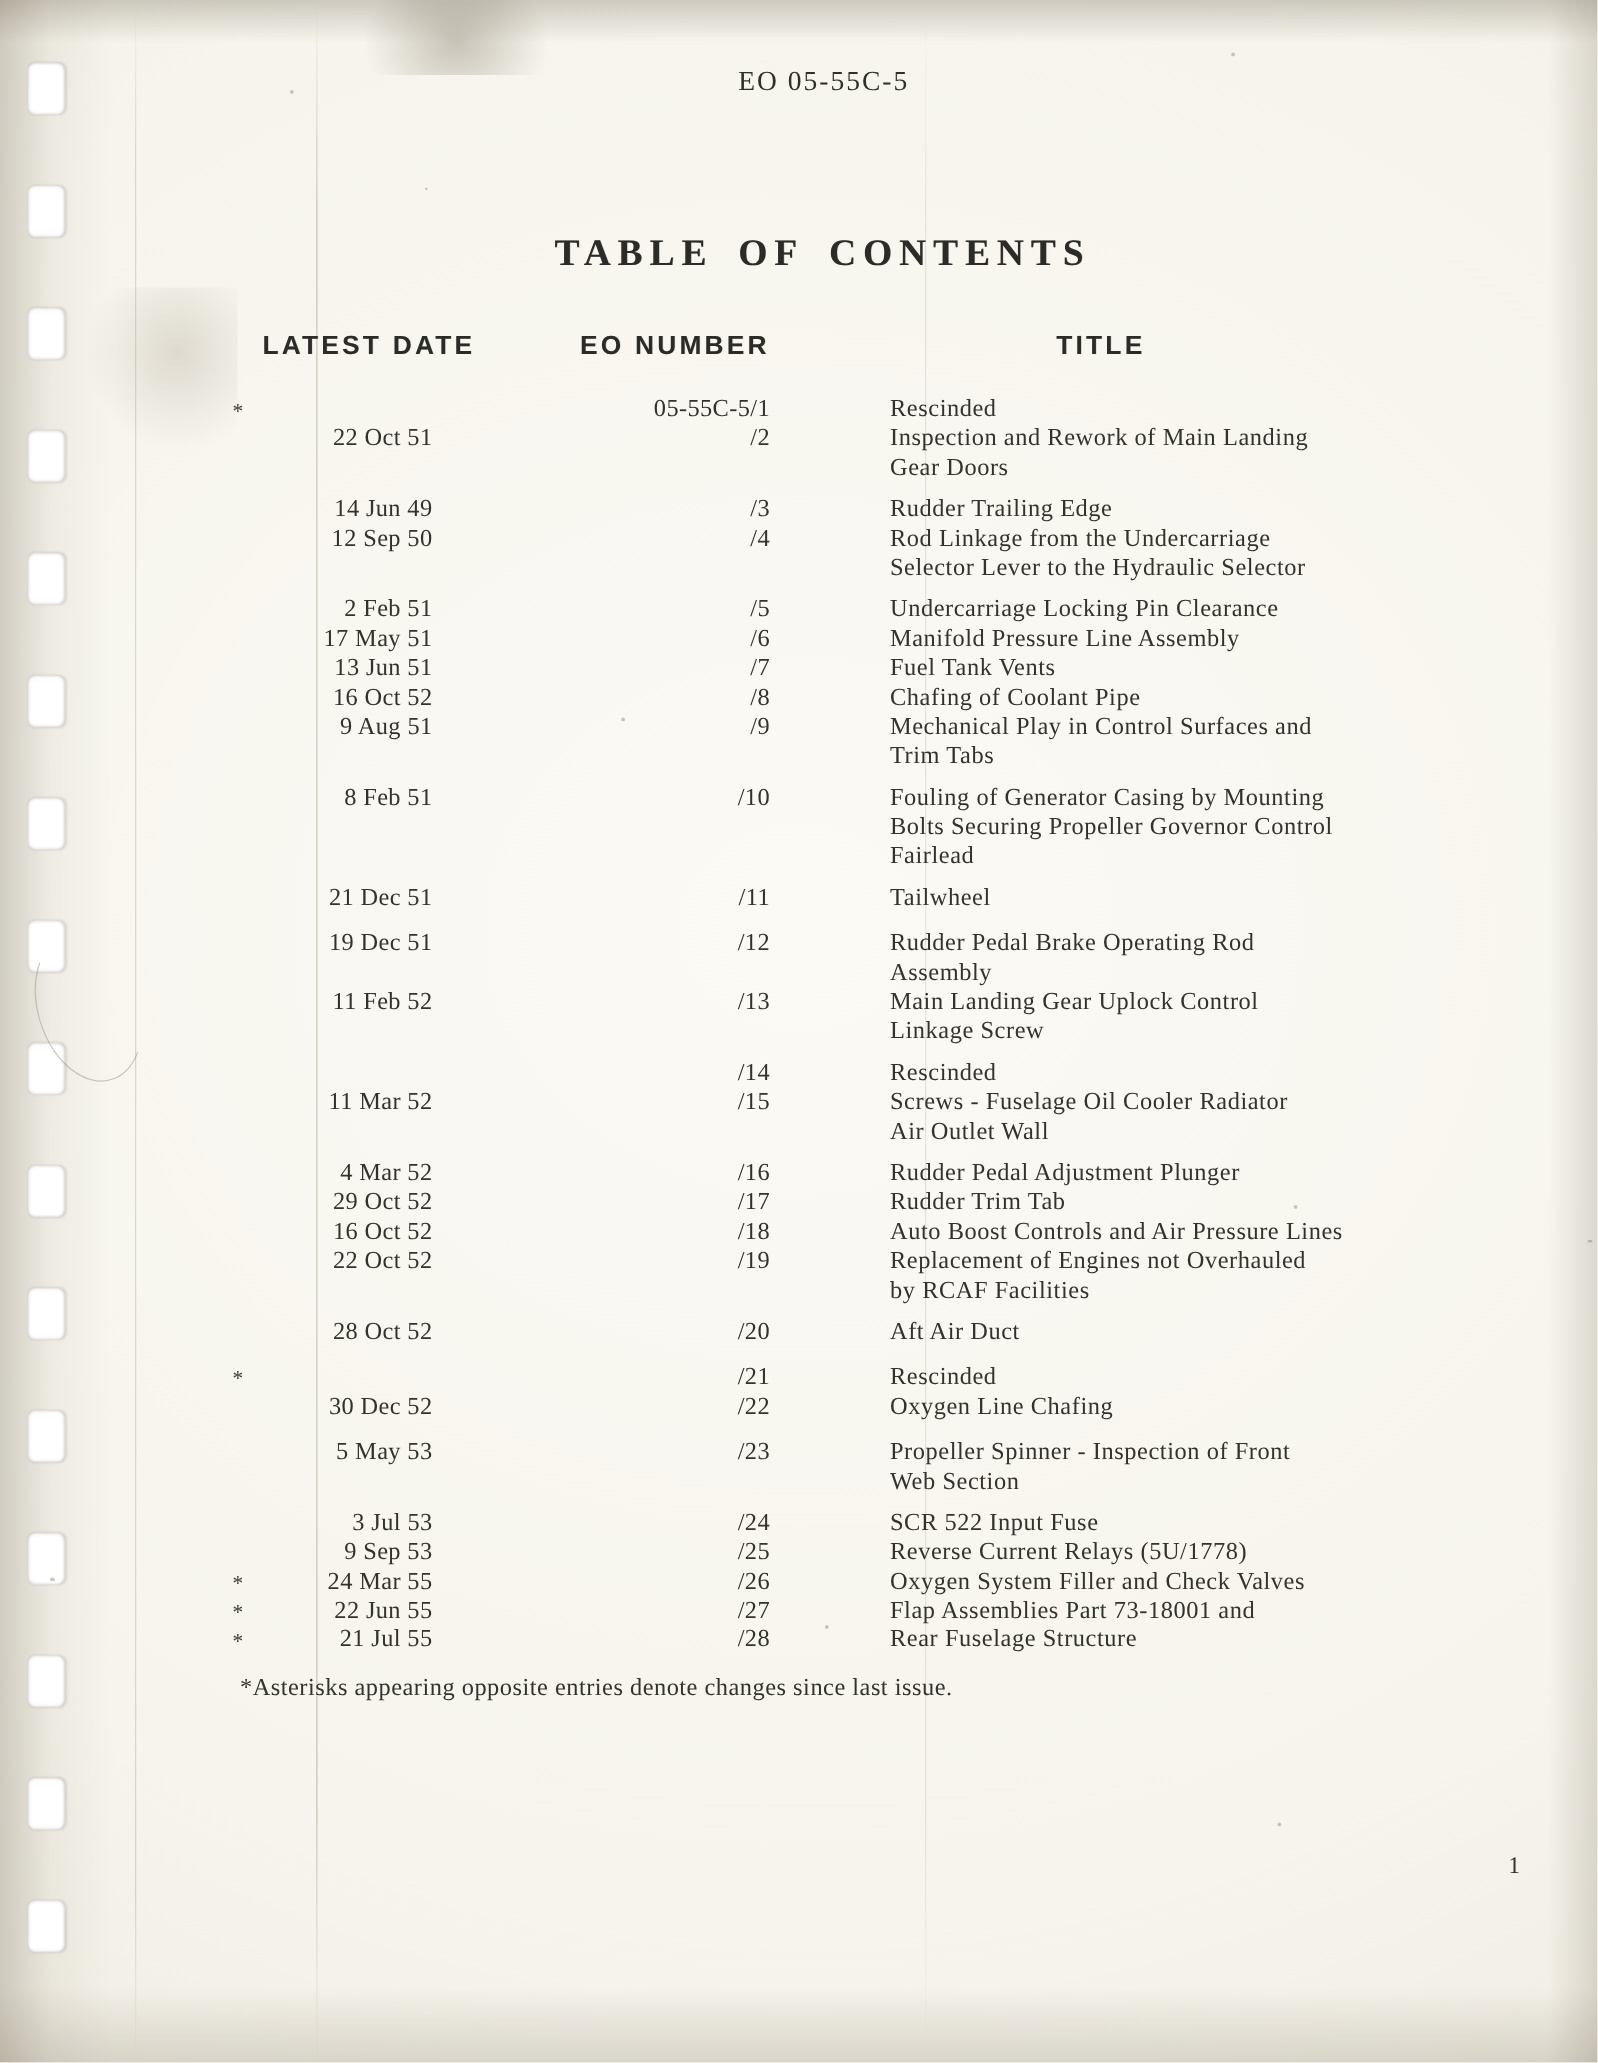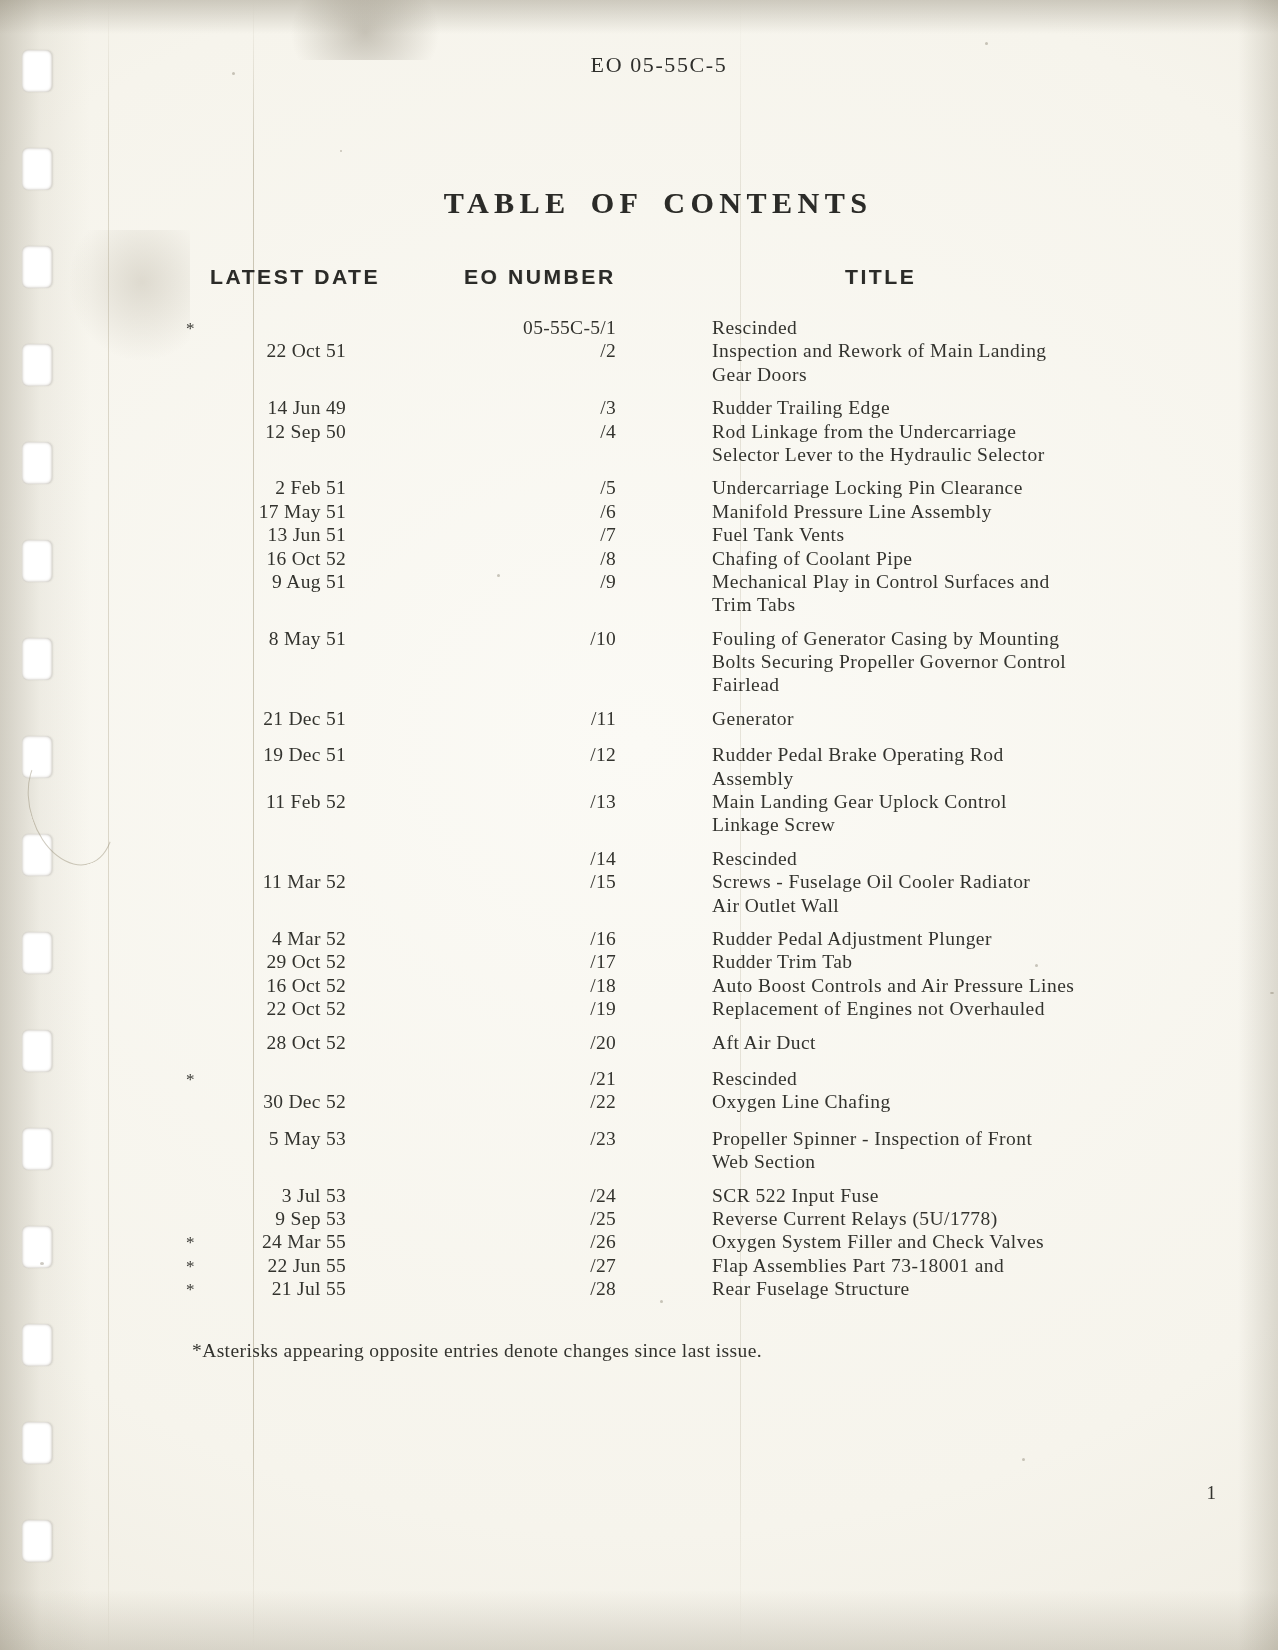--- a/index.html
+++ b/index.html
@@ -265,34 +265,34 @@
       </div>
       <div class="row">
         <span class="date">9 Aug 51</span>
         <span class="eo">/9</span>
         <span class="title">Mechanical Play in Control Surfaces and</span>
       </div>
       <div class="row">
         <span class="title cont">Trim Tabs</span>
       </div>
       <div class="row gap-before">
-        <span class="date">8 May 51</span>
+        <span class="date">8 Feb 51</span>
         <span class="eo">/10</span>
         <span class="title">Fouling of Generator Casing by Mounting</span>
       </div>
       <div class="row">
         <span class="title cont">Bolts Securing Propeller Governor Control</span>
       </div>
       <div class="row">
         <span class="title cont">Fairlead</span>
       </div>
       <div class="row gap-before">
         <span class="date">21 Dec 51</span>
         <span class="eo">/11</span>
-        <span class="title">Generator</span>
+        <span class="title">Tailwheel</span>
       </div>
       <div class="row gap-small">
         <span class="date">19 Dec 51</span>
         <span class="eo">/12</span>
         <span class="title">Rudder Pedal Brake Operating Rod</span>
       </div>
       <div class="row">
         <span class="title cont">Assembly</span>
       </div>
       <div class="row">
@@ -328,20 +328,23 @@
       </div>
       <div class="row">
         <span class="date">16 Oct 52</span>
         <span class="eo">/18</span>
         <span class="title">Auto Boost Controls and Air Pressure Lines</span>
       </div>
       <div class="row">
         <span class="date">22 Oct 52</span>
         <span class="eo">/19</span>
         <span class="title">Replacement of Engines not Overhauled</span>
+      </div>
+      <div class="row">
+        <span class="title cont">by RCAF Facilities</span>
       </div>
       <div class="row gap-before">
         <span class="date">28 Oct 52</span>
         <span class="eo">/20</span>
         <span class="title">Aft Air Duct</span>
       </div>
       <div class="row gap-small">
         <span class="star">*</span>
         <span class="date"></span>
         <span class="eo">/21</span>

